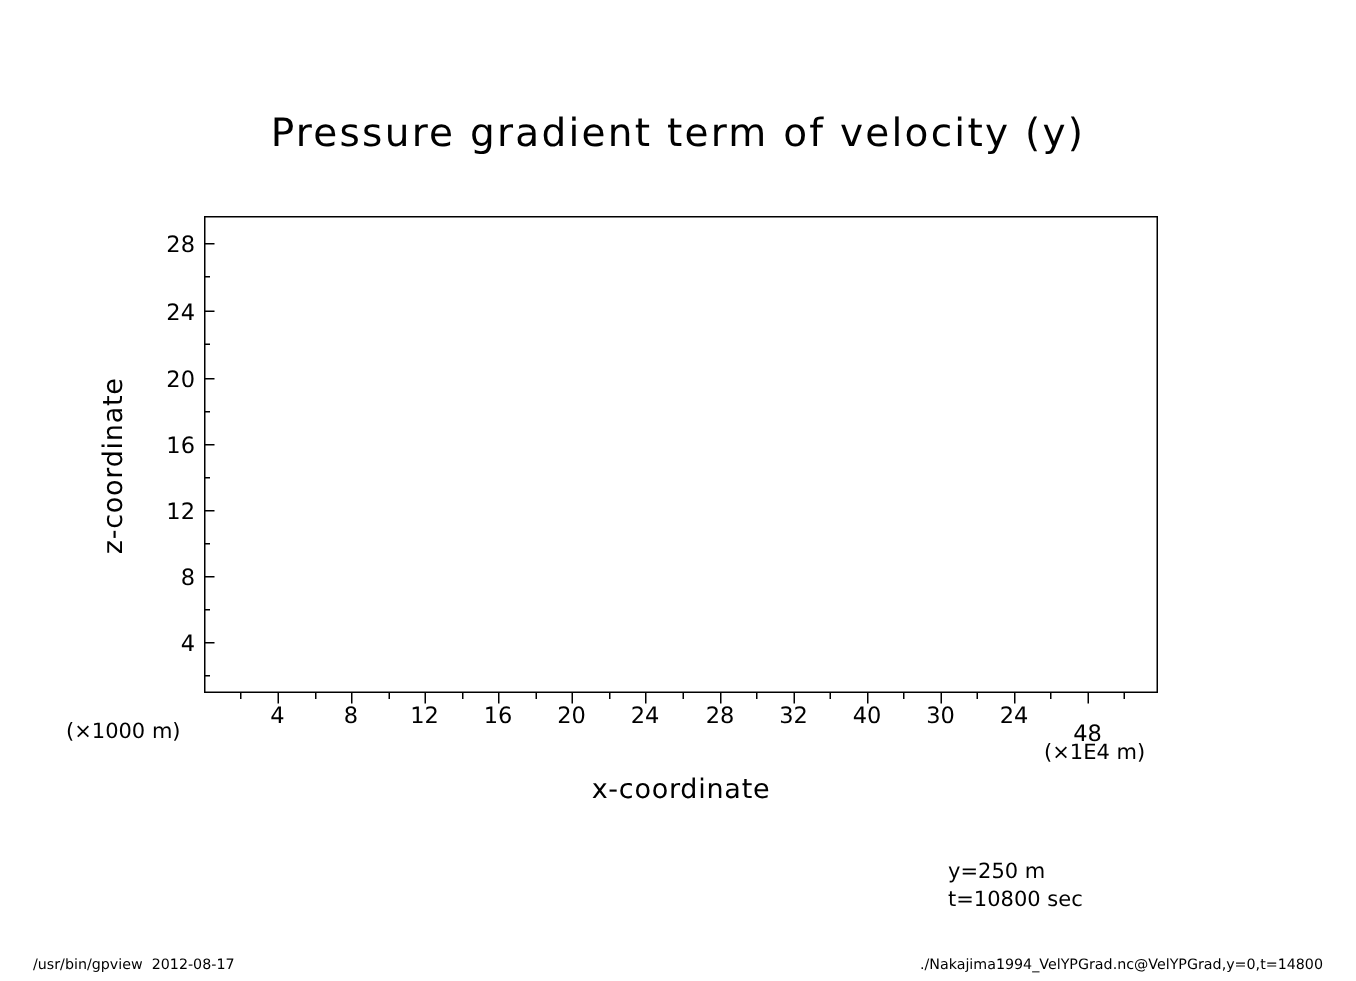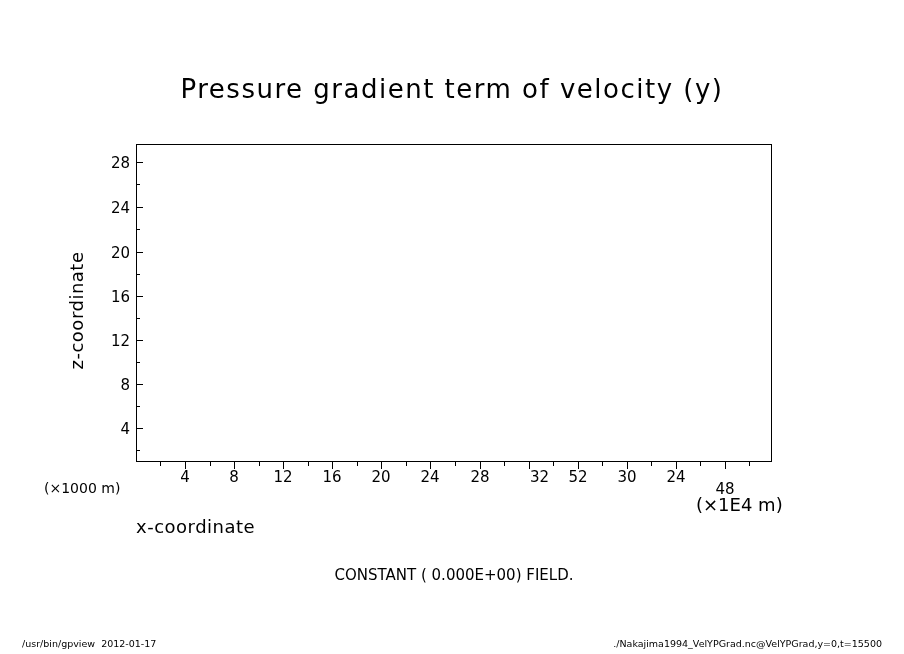--- a/index.html
+++ b/index.html
@@ -99,39 +99,39 @@
     font-size: 18px;
     letter-spacing: 0.5px;
     font-family: "DejaVu Sans", sans-serif;
   }
 
   #xlabel-title {
     position: absolute;
     left: 136px;
     top: 516px;
     width: 636px;
-    text-align: left;
+    text-align: center;
     font-size: 18px;
     letter-spacing: 0.5px;
     font-family: "DejaVu Sans", sans-serif;
   }
 
   #x-unit-left {
     position: absolute;
     left: 44px;
     top: 480px;
     font-size: 14px;
     font-family: "DejaVu Sans", sans-serif;
     white-space: pre;
   }
   #x-unit-right {
     position: absolute;
     left: 696px;
     top: 494px;
-    font-size: 18px;
+    font-size: 14px;
     font-family: "DejaVu Sans", sans-serif;
     white-space: pre;
   }
 
   #constant-note {
     position: absolute;
     left: 136px;
     top: 566px;
     width: 636px;
     text-align: center;
@@ -220,24 +220,24 @@
   <div class="tick tick-x" style="left:381px;"></div>
   <div class="xlabel-val" style="left:361px; top:468px;">20</div>
 
   <div class="tick tick-x" style="left:430px;"></div>
   <div class="xlabel-val" style="left:410px; top:468px;">24</div>
 
   <div class="tick tick-x" style="left:480px;"></div>
   <div class="xlabel-val" style="left:460px; top:468px;">28</div>
 
   <div class="tick tick-x" style="left:529px;"></div>
-  <div class="xlabel-val" style="left:509px; top:468px;text-align:right;">32</div>
+  <div class="xlabel-val" style="left:509px; top:468px;">32</div>
 
   <div class="tick tick-x" style="left:578px;"></div>
-  <div class="xlabel-val" style="left:558px; top:468px;">52</div>
+  <div class="xlabel-val" style="left:558px; top:468px;">40</div>
 
   <div class="tick tick-x" style="left:627px;"></div>
   <div class="xlabel-val" style="left:607px; top:468px;">30</div>
 
   <div class="tick tick-x" style="left:676px;"></div>
   <div class="xlabel-val" style="left:656px; top:468px;">24</div>
 
   <div class="tick tick-x" style="left:725px;"></div>
   <div class="xlabel-val" style="left:705px; top:480px;">48</div>
 
@@ -254,19 +254,22 @@
   <div class="tick tick-x-minor" style="left:651px;"></div>
   <div class="tick tick-x-minor" style="left:700px;"></div>
   <div class="tick tick-x-minor" style="left:749px;"></div>
 
   <div id="ylabel-title">z-coordinate</div>
   <div id="xlabel-title">x-coordinate</div>
 
   <div id="x-unit-left">(×1000 m)</div>
   <div id="x-unit-right">(×1E4 m)</div>
 
-  <div id="constant-note">CONSTANT ( 0.000E+00) FIELD.</div>
-
-
-  <div id="footer-left">/usr/bin/gpview  2012-01-17</div>
-  <div id="footer-right">./Nakajima1994_VelYPGrad.nc@VelYPGrad,y=0,t=15500</div>
+
+  <div id="annot-block">
+    <div>y=250 m</div>
+    <div>t=10800 sec</div>
+  </div>
+
+  <div id="footer-left">/usr/bin/gpview  2012-08-17</div>
+  <div id="footer-right">./Nakajima1994_VelYPGrad.nc@VelYPGrad,y=0,t=14800</div>
 
 </div>
 
 </body></html>

